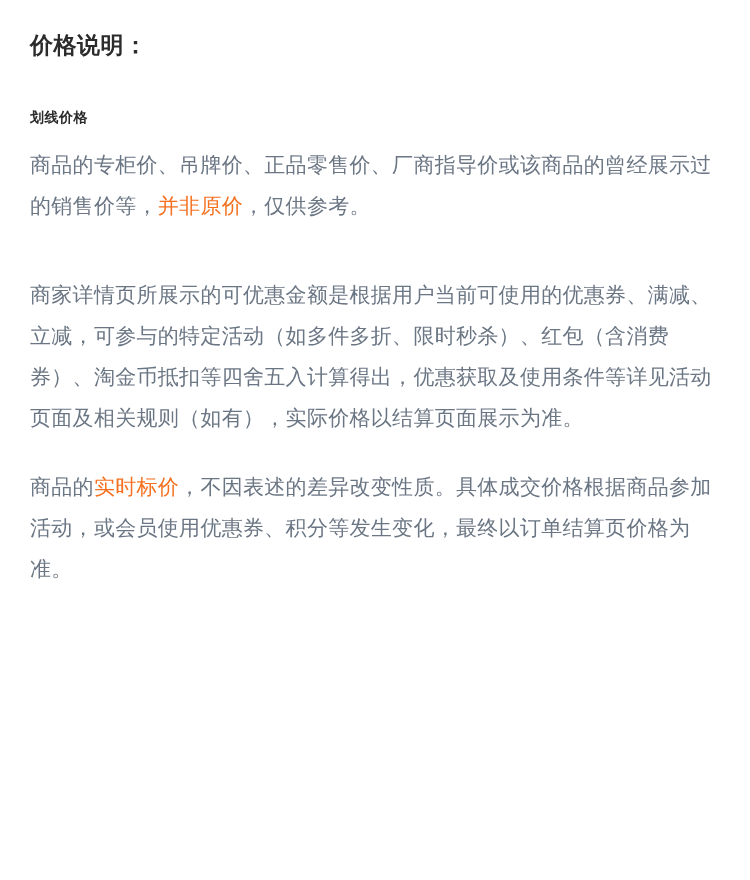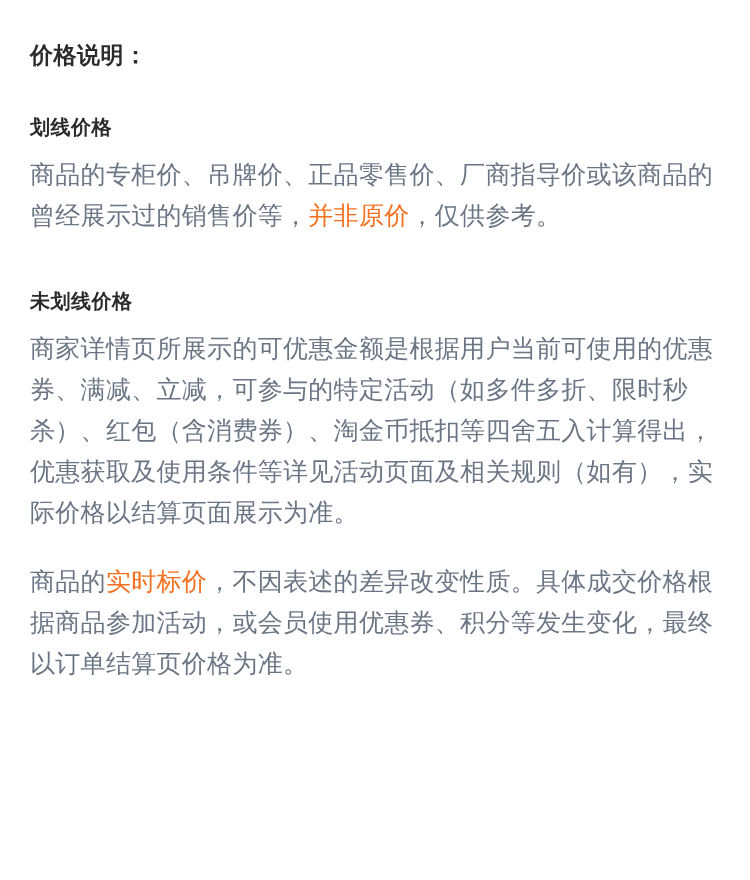--- a/index.html
+++ b/index.html
@@ -10,44 +10,44 @@
     width: 750px;
     height: 880px;
     background: #ffffff;
     font-family: "Liberation Sans", "DejaVu Sans", sans-serif;
     overflow: hidden;
   }
   .page {
     box-sizing: border-box;
     width: 750px;
     height: 880px;
-    padding: 38px 30px 0 30px;
+    padding: 28px 30px 0 30px;
     background: #ffffff;
   }
   .doc-title {
     font-size: 23px;
     font-weight: bold;
     color: #2b2b2b;
     line-height: 34px;
     margin: 0 0 38px 0;
     letter-spacing: 0.5px;
   }
   .section {
     margin-bottom: 30px;
   }
   .section-heading {
-    font-size: 20px;
+    font-size: 14px;
     font-weight: bold;
     color: #2b2b2b;
     line-height: 34px;
     margin: 0 0 10px 0;
     letter-spacing: 0.5px;
   }
   .para {
-    font-size: 25px;
+    font-size: 21px;
     line-height: 41px;
     color: #6b7684;
     margin: 0 0 0 0;
     letter-spacing: 0.3px;
     text-align: left;
   }
   .para + .para {
     margin-top: 28px;
   }
   .hl {
@@ -66,21 +66,20 @@
   <div class="section">
     <h2 class="section-heading">划线价格</h2>
     <p class="para">
       <span>商品的专柜价、吊牌价、正品零售价、厂商指导价或该商品的曾经展示过的销售价等，</span><span class="hl">并非原价</span><span>，仅供参考。</span>
     </p>
   </div>
 
   <div class="block-gap"></div>
 
   <div class="section">
-    <h2 class="section-heading">未划线价格</h2>
     <p class="para">
       <span>商家详情页所展示的可优惠金额是根据用户当前可使用的优惠券、满减、立减，可参与的特定活动（如多件多折、限时秒杀）、红包（含消费券）、淘金币抵扣等四舍五入计算得出，优惠获取及使用条件等详见活动页面及相关规则（如有），实际价格以结算页面展示为准。</span>
     </p>
     <p class="para">
       <span>商品的</span><span class="hl">实时标价</span><span>，不因表述的差异改变性质。具体成交价格根据商品参加活动，或会员使用优惠券、积分等发生变化，最终以订单结算页价格为准。</span>
     </p>
   </div>
 </div>
 
 </body></html>

